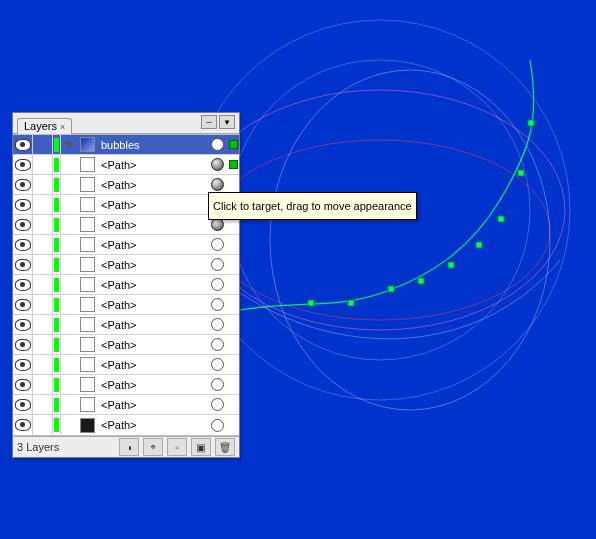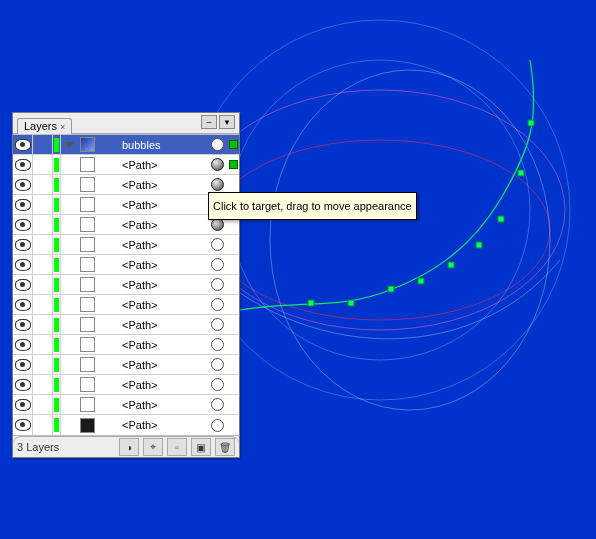--- a/index.html
+++ b/index.html
@@ -89,21 +89,21 @@
     align-items: center;
     justify-content: center;
     border-right: 1px solid #cfcfcf;
     box-sizing: border-box;
   }
   .vis-col   { width: 20px; }
   .lock-col  { width: 20px; }
   .color-col { width: 8px; }
   .indent-col{ width: 16px; border-right: none; }
   .thumb-col { width: 20px; border-right: none; }
-  .name-col  { flex: 1; padding-left: 4px; justify-content: flex-start; border-right: none; font-size: 11px; overflow: hidden; white-space: nowrap; margin-left: 21px; }
+  .name-col  { flex: 1; padding-left: 4px; justify-content: flex-start; border-right: none; font-size: 11px; overflow: hidden; white-space: nowrap; }
   .target-col{ width: 20px; border-right: none; }
   .sel-col   { width: 12px; border-right: none; }
 
   .eye {
     width: 14px; height: 10px;
     border: 1px solid #333;
     border-radius: 7px/5px;
     position: relative;
     background: #fff;
   }
@@ -167,21 +167,20 @@
   
   .panel-footer {
     height: 20px;
     display: flex;
     align-items: center;
     padding: 0 4px;
     border-top: 1px solid #aaa;
     font-size: 11px;
     color: #333;
     gap: 4px;
-    border-radius: 8px;
   }
   .panel-footer .status { flex: 1; }
   .fbtn {
     width: 18px; height: 16px;
     border: 1px solid #aaa;
     background: #e0e0e0;
     display: flex; align-items:center; justify-content:center;
     font-size: 10px;
   }
 

